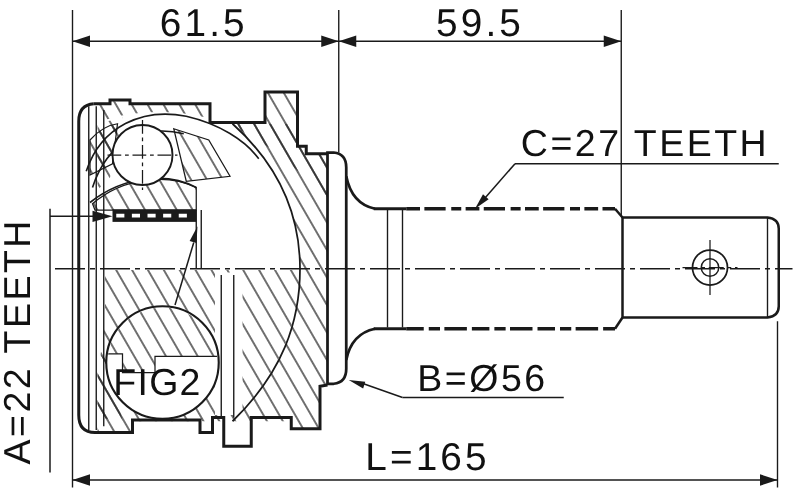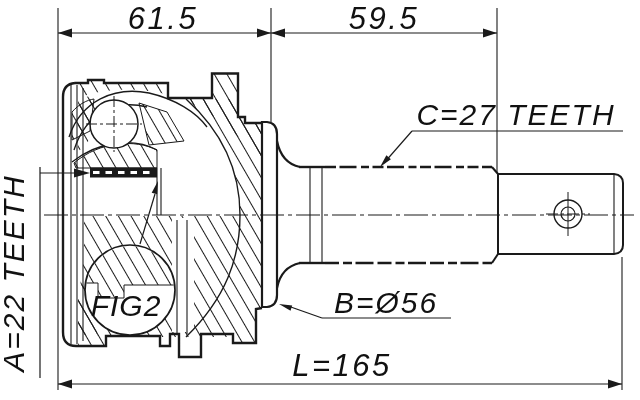--- a/index.html
+++ b/index.html
@@ -1,17 +1,17 @@
 <!DOCTYPE html>
 <html><head>
 <meta charset="utf-8">
 <style>
   html,body{margin:0;padding:0;background:#fff;}
   .stage{position:relative;width:640px;height:400px;background:#ffffff;overflow:hidden;
-         font-family:"Liberation Sans", sans-serif;font-style:italic;}
+         font-family:"Liberation Sans", sans-serif;}
   svg{display:block;}
   .ts-dim{font-size:31px;letter-spacing:2.5px;fill:#111;}
   .ts-lab{font-size:30px;letter-spacing:2px;fill:#111;}
   .ts-fig{font-size:30px;letter-spacing:1px;fill:#111;}
   .ln{stroke:#1a1a1a;fill:none;}
   .thick{stroke-width:2.4;}
   .thin{stroke-width:1.1;}
   .arr{fill:#1a1a1a;stroke:none;}
 </style>
 </head>

